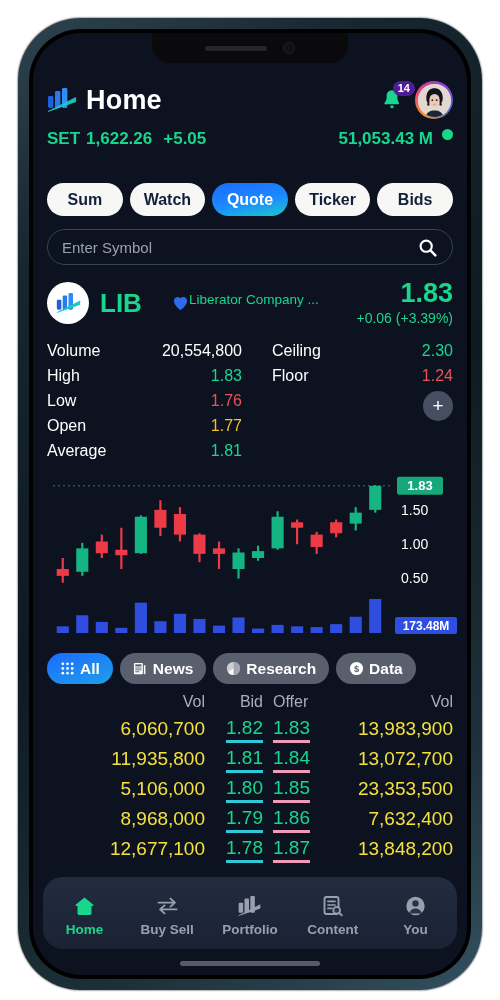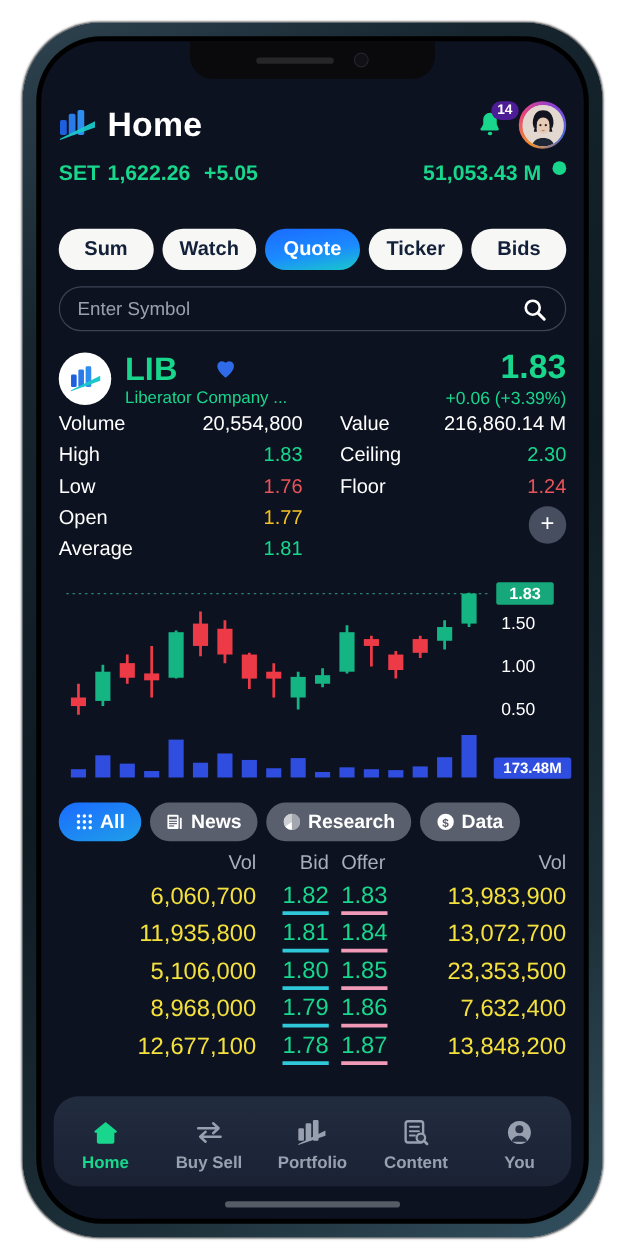--- a/index.html
+++ b/index.html
@@ -73,30 +73,30 @@
     display:flex; align-items:center; padding:0 14px;
   }
   .search .ph { color:#9aa1ad; font-size:15px; flex:1; }
 
   
   .sym { display:flex; align-items:center; margin-top:14px; height:48px; }
   .sym-logo {
     width:42px; height:42px; border-radius:50%; background:#fff; margin-right:11px;
     display:flex; align-items:center; justify-content:center;
   }
-  .sym-mid { display:flex; flex-direction:column; }
+  .sym-mid { display:flex; flex-direction:row; }
   .sym-top { display:flex; align-items:center; gap:30px; }
   .sym-code { color:#18d68c; font-size:26px; font-weight:bold; line-height:26px; }
   .sym-name { color:#18d68c; font-size:13.5px; margin-top:2px; }
   .sym-right { margin-left:auto; text-align:right; }
   .sym-price { color:#18d68c; font-size:27px; font-weight:bold; line-height:27px; }
   .sym-chg { color:#18d68c; font-size:14px; margin-top:3px; }
 
   
-  .stats { display:flex; }
+  .stats { display:flex; margin-top:11px; }
   .col { width:50%; padding-right:8px; }
   .col.r { padding-left:22px; padding-right:0; }
   .srow { display:flex; justify-content:space-between; height:25px; align-items:center; }
   .sk { color:#fff; font-size:16px; }
   .sv { font-size:16px; }
   .plusbtn {
     width:30px; height:30px; border-radius:50%; background:#474e60;
     color:#fff; font-size:19px; display:flex; align-items:center; justify-content:center;
     margin-left:auto; margin-top:3px;
   }
@@ -260,24 +260,20 @@
          <div class="srow">
                 <span class="sk">Open</span>
                 <span class="sv" style="color:#f4c023">1.77</span>
               </div>
          <div class="srow">
                 <span class="sk">Average</span>
                 <span class="sv" style="color:#18d68c">1.81</span>
               </div>
        </div>
        <div class="col r">
-         <div class="srow">
-                <span class="sk">Value</span>
-                <span class="sv" style="color:#fff">216,860.14 M</span>
-              </div>
          <div class="srow">
                 <span class="sk">Ceiling</span>
                 <span class="sv" style="color:#18d68c">2.30</span>
               </div>
          <div class="srow">
                 <span class="sk">Floor</span>
                 <span class="sv" style="color:#e8545a">1.24</span>
               </div>
          <div class="plusbtn">+</div>
        </div>

